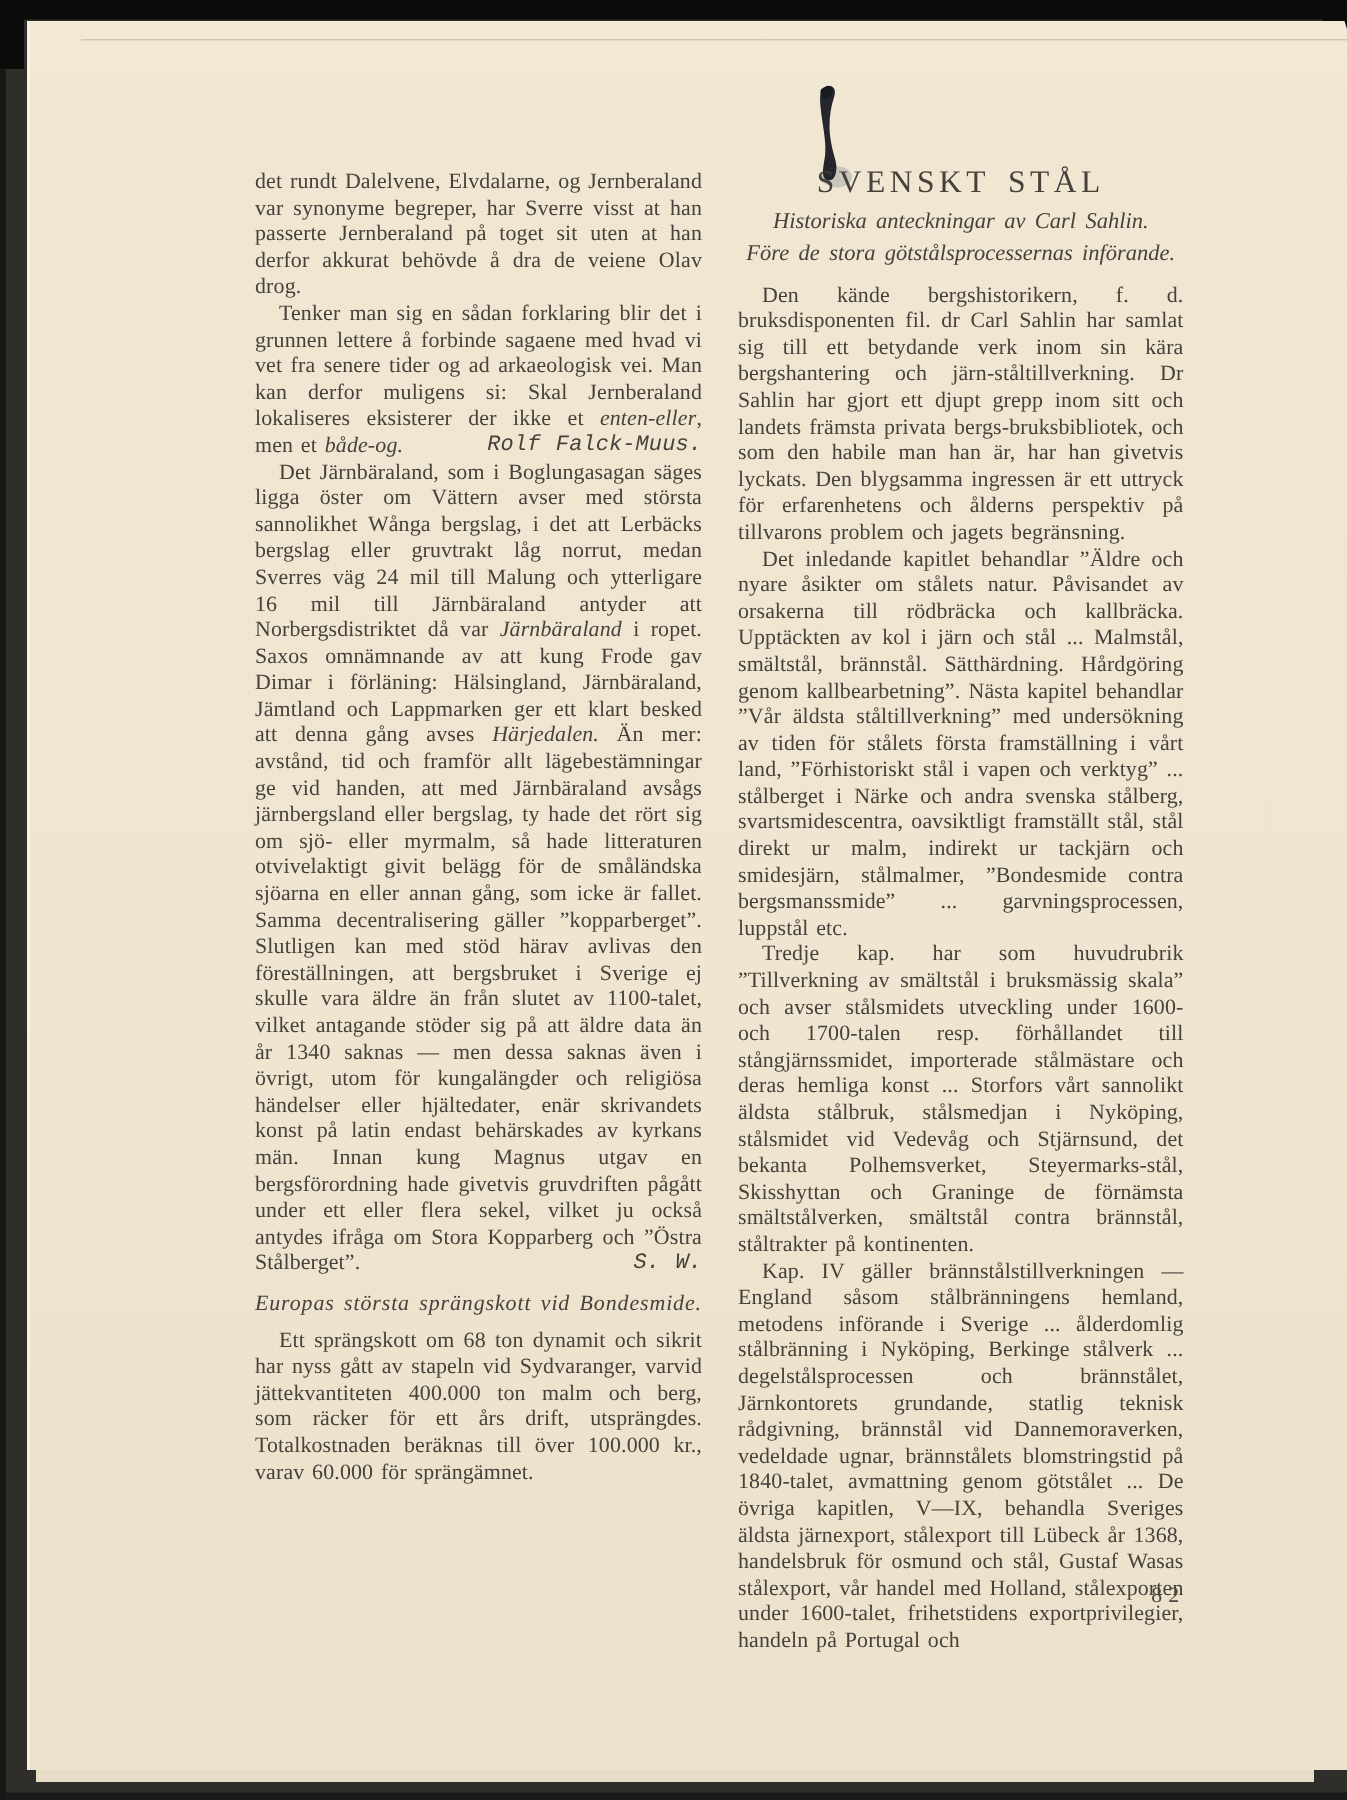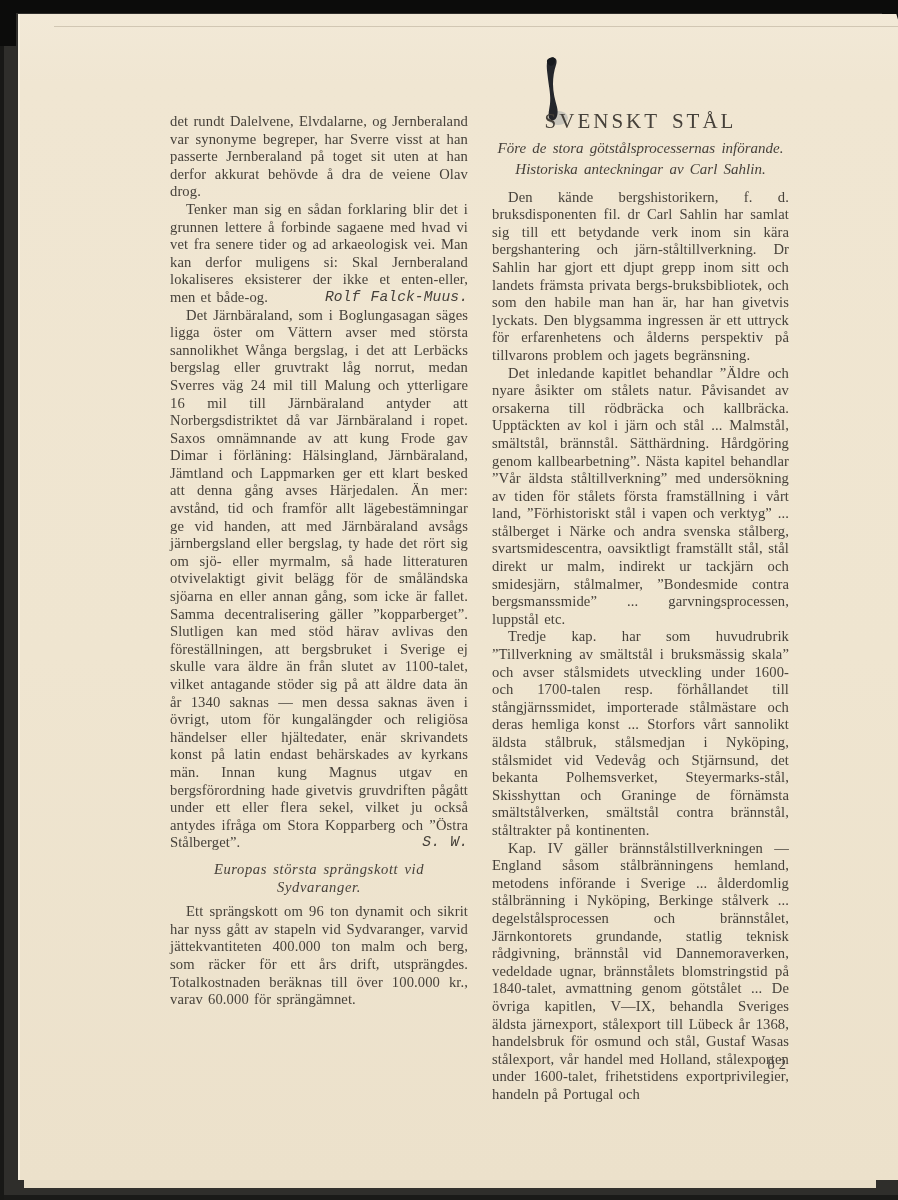--- a/index.html
+++ b/index.html
@@ -38,21 +38,21 @@
 
   .col{
     position:absolute;top:99px;
     color:#46413a;font-size:14.6px;line-height:17.6px;
   }
   .col-left{left:150px;width:298px;}
   .col-right{left:472px;width:297px;}
 
   .para{margin:0;text-align:justify;word-spacing:1.4px;letter-spacing:0.1px;}
   .para.indent{text-indent:16px;}
-  .it{margin-top:48px;}
+  .it{font-style:italic;margin-top:48px;}
   .signature{float:right;font-style:italic;font-family:Liberation Mono, monospace;}
   .section-heading{
     font-style:italic;text-align:center;
     margin:9px 0 7px;letter-spacing:0.6px;word-spacing:2px;
   }
 
   .article-title{
     text-align:center;letter-spacing:3px;font-size:21px;
     margin:0 0 7px 0;word-spacing:4px;
   }
@@ -90,29 +90,29 @@
                C17 64 19 57 20 50 C21 42 19 33 18 25
                C17 16 15 6 20 4 Z" fill="#24262b"></path>
       <path d="M20 4 C23 2 26 4 25 8 C24 12 20 13 18 10 C16 7 17 5 20 4 Z" fill="#171a1e"></path>
     </svg>
 
     <div class="col col-left">
       <div class="blocks">
           <p class="para"><span>det rundt Dalelvene, Elvdalarne, og Jernberaland var synonyme begreper, har Sverre visst at han passerte Jernberaland på toget sit uten at han derfor akkurat behövde å dra de veiene Olav drog.</span></p>
           <p class="para indent"><span>Tenker man sig en sådan forklaring blir det i grunnen lettere å forbinde sagaene med hvad vi vet fra senere tider og ad arkaeologisk vei. Man kan derfor muligens si: Skal Jernberaland lokaliseres eksisterer der ikke et </span><span class="it">enten-eller</span><span>, men et </span><span class="it">både-og.</span><span class="signature">Rolf Falck-Muus.</span></p>
           <p class="para indent"><span>Det Järnbäraland, som i Boglungasagan säges ligga öster om Vättern avser med största sannolikhet Wånga bergslag, i det att Lerbäcks bergslag eller gruvtrakt låg norrut, medan Sverres väg 24 mil till Malung och ytterligare 16 mil till Järnbäraland antyder att Norbergsdistriktet då var </span><span class="it">Järnbäraland</span><span> i ropet. Saxos omnämnande av att kung Frode gav Dimar i förläning: Hälsingland, Järnbäraland, Jämtland och Lappmarken ger ett klart besked att denna gång avses </span><span class="it">Härjedalen.</span><span> Än mer: avstånd, tid och framför allt lägebestämningar ge vid handen, att med Järnbäraland avsågs järnbergsland eller bergslag, ty hade det rört sig om sjö- eller myrmalm, så hade litteraturen otvivelaktigt givit belägg för de småländska sjöarna en eller annan gång, som icke är fallet. Samma decentralisering gäller ”kopparberget”. Slutligen kan med stöd härav avlivas den föreställningen, att bergsbruket i Sverige ej skulle vara äldre än från slutet av 1100-talet, vilket antagande stöder sig på att äldre data än år 1340 saknas — men dessa saknas även i övrigt, utom för kungalängder och religiösa händelser eller hjältedater, enär skrivandets konst på latin endast behärskades av kyrkans män. Innan kung Magnus utgav en bergsförordning hade givetvis gruvdriften pågått under ett eller flera sekel, vilket ju också antydes ifråga om Stora Kopparberg och ”Östra Stålberget”.</span><span class="signature">S. W.</span></p>
-          <div class="section-heading">Europas största sprängskott vid Sydvaranger.</div>
-          <p class="para indent"><span>Ett sprängskott om 96 ton dynamit och sikrit har nyss gått av stapeln vid Sydvaranger, varvid jättekvantiteten 400.000 ton malm och berg, som räcker för ett års drift, utsprängdes. Totalkostnaden beräknas till över 100.000 kr., varav 60.000 för sprängämnet.</span></p>
+          <div class="section-heading">Europas största sprängskott vid Bondesmide.</div>
+          <p class="para indent"><span>Ett sprängskott om 68 ton dynamit och sikrit har nyss gått av stapeln vid Sydvaranger, varvid jättekvantiteten 400.000 ton malm och berg, som räcker för ett års drift, utsprängdes. Totalkostnaden beräknas till över 100.000 kr., varav 60.000 för sprängämnet.</span></p>
         </div>
     </div>
 
     <div class="col col-right">
       <div class="article-title">SVENSKT STÅL</div>
+      <div class="article-subtitle">Historiska anteckningar av Carl Sahlin.</div>
       <div class="article-subtitle">Före de stora götstålsprocessernas införande.</div>
-      <div class="article-subtitle">Historiska anteckningar av Carl Sahlin.</div>
       <div class="blocks">
           <p class="para indent"><span>Den kände bergshistorikern, f. d. bruksdisponenten fil. dr Carl Sahlin har samlat sig till ett betydande verk inom sin kära bergshantering och järn-ståltillverkning. Dr Sahlin har gjort ett djupt grepp inom sitt och landets främsta privata bergs-bruksbibliotek, och som den habile man han är, har han givetvis lyckats. Den blygsamma ingressen är ett uttryck för erfarenhetens och ålderns perspektiv på tillvarons problem och jagets begränsning.</span></p>
           <p class="para indent"><span>Det inledande kapitlet behandlar ”Äldre och nyare åsikter om stålets natur. Påvisandet av orsakerna till rödbräcka och kallbräcka. Upptäckten av kol i järn och stål ... Malmstål, smältstål, brännstål. Sätthärdning. Hårdgöring genom kallbearbetning”. Nästa kapitel behandlar ”Vår äldsta ståltillverkning” med undersökning av tiden för stålets första framställning i vårt land, ”Förhistoriskt stål i vapen och verktyg” ... stålberget i Närke och andra svenska stålberg, svartsmidescentra, oavsiktligt framställt stål, stål direkt ur malm, indirekt ur tackjärn och smidesjärn, stålmalmer, ”Bondesmide contra bergsmanssmide” ... garvningsprocessen, luppstål etc.</span></p>
           <p class="para indent"><span>Tredje kap. har som huvudrubrik ”Tillverkning av smältstål i bruksmässig skala” och avser stålsmidets utveckling under 1600- och 1700-talen resp. förhållandet till stångjärnssmidet, importerade stålmästare och deras hemliga konst ... Storfors vårt sannolikt äldsta stålbruk, stålsmedjan i Nyköping, stålsmidet vid Vedevåg och Stjärnsund, det bekanta Polhemsverket, Steyermarks-stål, Skisshyttan och Graninge de förnämsta smältstålverken, smältstål contra brännstål, ståltrakter på kontinenten.</span></p>
           <p class="para indent"><span>Kap. IV gäller brännstålstillverkningen — England såsom stålbränningens hemland, metodens införande i Sverige ... ålderdomlig stålbränning i Nyköping, Berkinge stålverk ... degelstålsprocessen och brännstålet, Järnkontorets grundande, statlig teknisk rådgivning, brännstål vid Dannemoraverken, vedeldade ugnar, brännstålets blomstringstid på 1840-talet, avmattning genom götstålet ... De övriga kapitlen, V—IX, behandla Sveriges äldsta järnexport, stålexport till Lübeck år 1368, handelsbruk för osmund och stål, Gustaf Wasas stålexport, vår handel med Holland, stålexporten under 1600-talet, frihetstidens exportprivilegier, handeln på Portugal och</span></p>
         </div>
     </div>
 
     <div class="page-number">82</div>
   </div>

